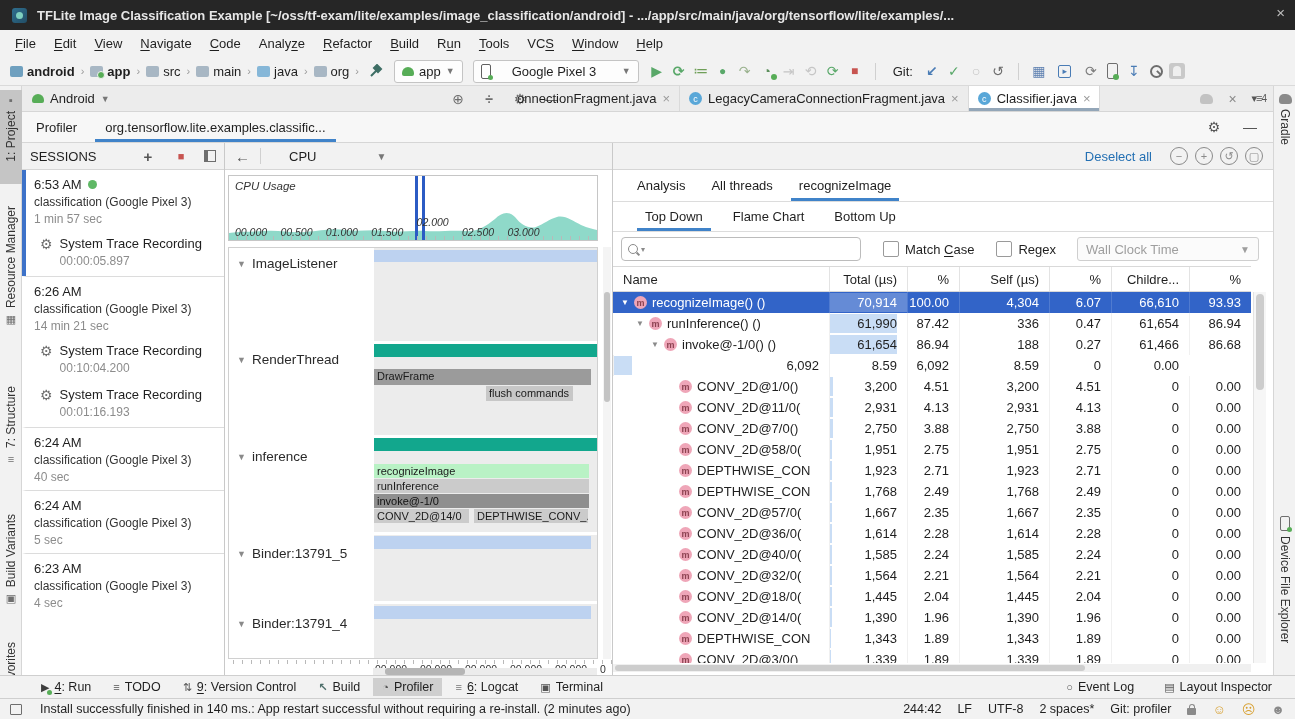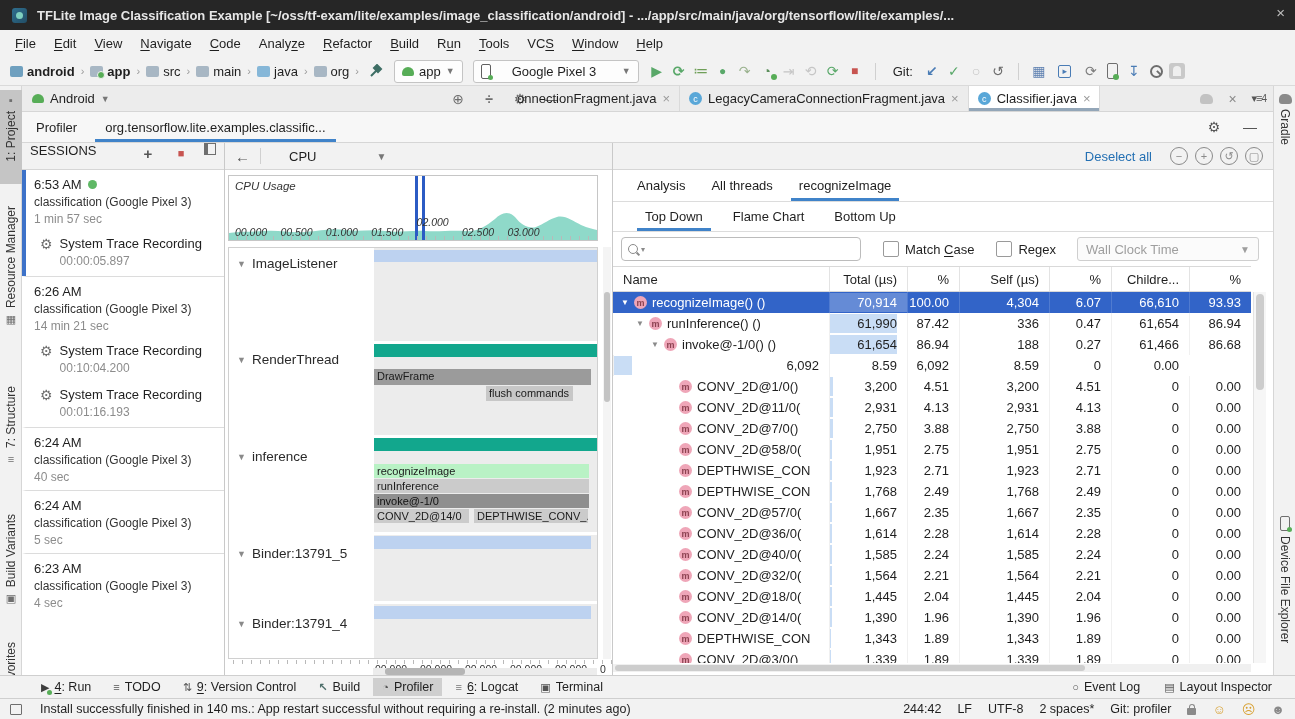--- a/index.html
+++ b/index.html
@@ -85,21 +85,21 @@
   .i-close-all-icon::before{content:"×";font-size:14px;}
   .tabs-count{font-size:10px;color:#555;display:flex;align-items:center;}
   .tabs-count::before{content:"▾≡";letter-spacing:-1px;font-size:11px;}
   
   #pfheader{left:22px;top:112px;width:1251px;height:31px;background:#f7f7f7;border-bottom:1px solid #d6d6d6;box-sizing:border-box;display:flex;align-items:stretch;}
   .pftab{display:flex;align-items:center;padding:0 14px;white-space:nowrap;position:relative;}
   .pftab.active::after{content:"";position:absolute;left:4px;right:4px;bottom:0;height:3px;background:#4083c9;}
   #pfheader-icons{position:absolute;right:12px;top:0;height:30px;display:flex;align-items:center;gap:14px;color:#555;}
   
   #sessions-col{left:22px;top:143px;width:203px;height:532px;background:#fff;border-right:1px solid #c9c9c9;box-sizing:border-box;overflow:hidden;}
-  #sessions-head{height:27px;background:#f2f2f2;border-bottom:1px solid #d6d6d6;display:flex;padding:0 8px;box-sizing:border-box;}
+  #sessions-head{height:27px;background:#f2f2f2;border-bottom:1px solid #d6d6d6;display:flex;align-items:center;padding:0 8px;box-sizing:border-box;}
   #sessions-head .shs{flex:1;}
   #sessions-head .sh-ic{margin-left:12px;color:#555;font-size:13px;display:inline-flex;align-items:center;}
   .i-add-session-icon::before{content:"+";font-weight:bold;font-size:15px;}
   .i-stop-session-icon::before{content:"■";color:#c75450;font-size:11px;}
   .i-end-session-icon{width:10px;height:10px;border:1.5px solid #6e6e6e;display:inline-block;position:relative;}
   .i-end-session-icon::before{content:"";position:absolute;left:0;top:0;width:3px;height:100%;background:#6e6e6e;}
   .sess{border-left:4px solid transparent;padding:7px 8px 6px 8px;box-sizing:border-box;}
   .sess.sel{border-left-color:#3d72c8;}
   .sess.card{border-top:1px solid #dcdcdc;}
   .sess.card.first{border-top:none;}
@@ -192,21 +192,21 @@
   .i-run-tool-icon::before{content:"▶";color:#3d3d3d;}
   .i-run-tool-icon::after{content:"";position:absolute;right:-3px;bottom:-1px;width:5px;height:5px;border-radius:50%;background:#57ad57;}
   .i-todo-icon::before{content:"≡";}
   .i-vcs-icon::before{content:"⇅";}
   .i-build-icon::before{content:"↖";font-weight:bold;color:#4d6e6a;}
   .i-profiler-icon::before{content:"◔";}
   .i-logcat-icon::before{content:"≡";color:#777;}
   .i-terminal-icon::before{content:"▣";}
   .i-event-log-icon::before{content:"○";}
   .i-layout-inspector-icon::before{content:"▤";}
-  #bb-right{margin-left:auto;display:flex;align-items:flex-start;gap:6px;padding-right:14px;}
+  #bb-right{margin-left:auto;display:flex;align-items:flex-start;gap:12px;padding-right:14px;}
   
   #statusbar{left:0;top:698px;width:1295px;height:21px;background:#f2f2f2;border-top:1px solid #cfcfcf;box-sizing:border-box;display:flex;align-items:center;font-size:12.5px;padding:0 10px;gap:18px;}
   #status-msg{white-space:nowrap;overflow:hidden;flex:0 1 auto;}
   .winic{width:10px;height:9px;border:1.5px solid #6e6e6e;border-radius:1px;display:inline-block;}
   #status-right{margin-left:auto;display:flex;align-items:center;gap:16px;white-space:nowrap;}
   .lockic{width:9px;height:7px;background:#8a8a8a;border-radius:1px;position:relative;display:inline-block;margin-top:4px;}
   .lockic::before{content:"";position:absolute;left:1.5px;top:-4px;width:4px;height:4px;border:1.5px solid #8a8a8a;border-bottom:none;border-radius:3px 3px 0 0;}
   .face{font-size:13px;color:#d79f2e;}
   .face.gray{color:#8a8a8a;}
   u{text-underline-offset:2px;}

